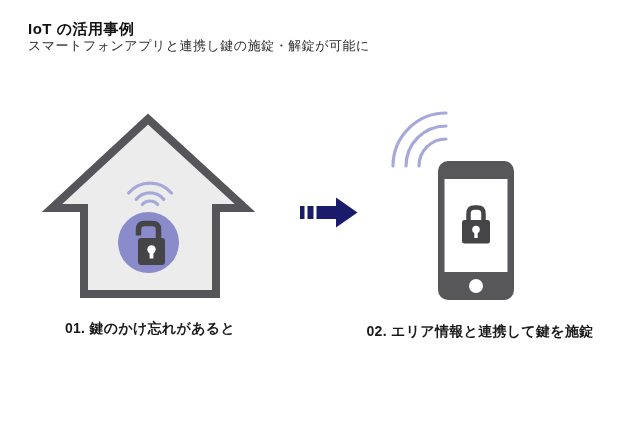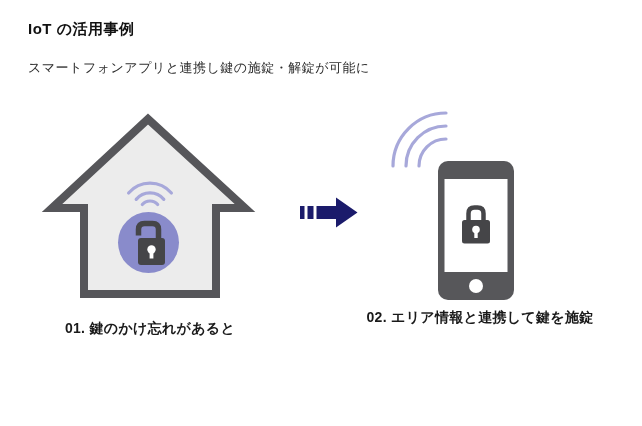--- a/index.html
+++ b/index.html
@@ -5,39 +5,39 @@
   html,body{margin:0;padding:0;background:#fff;}
   .stage{
     position:relative;width:642px;height:426px;background:#fff;overflow:hidden;
     font-family:"Liberation Sans","DejaVu Sans",sans-serif;color:#1a1a1a;
   }
   .page-title{
     position:absolute;left:28px;top:20px;font-size:15px;font-weight:bold;color:#111;
     letter-spacing:.5px;
   }
   .page-subtitle{
-    position:absolute;left:28px;top:59px;font-size:13px;font-weight:normal;color:#2e2e2e;
+    position:absolute;left:28px;top:37px;font-size:13px;font-weight:normal;color:#2e2e2e;
     letter-spacing:.5px;
   }
   svg.diagram{position:absolute;left:0;top:0;}
   .house-shape{fill:var(--house-fill);stroke:var(--outline-gray);stroke-width:8;stroke-linejoin:miter;}
   .wifi{fill:none;stroke:var(--wifi-purple);stroke-width:3.2;stroke-linecap:round;}
   .badge{fill:var(--badge-purple);}
   .lock-fill{fill:var(--lock-gray);}
   .shackle{fill:none;stroke:var(--lock-gray);}
   .keyhole{fill:var(--white);}
   .phone-body{fill:var(--phone-gray);}
   .screen{fill:var(--white);}
   .arrow{fill:var(--arrow-navy);}
   .caption{
     position:absolute;font-size:14px;font-weight:bold;color:#1a1a1a;text-align:center;
     line-height:18px;letter-spacing:.3px;
   }
   .caption-1{left:40px;top:319px;width:220px;}
-  .caption-2{left:350px;top:308px;width:260px;}
+  .caption-2{left:350px;top:322px;width:260px;}
 </style>
 </head>
 <body>
 
 <div class="stage">
 
   <div class="page-title">IoT の活用事例</div>
   <div class="page-subtitle">スマートフォンアプリと連携し鍵の施錠・解錠が可能に</div>
 
   <svg class="diagram" width="642" height="426" viewBox="0 0 642 426" xmlns="http://www.w3.org/2000/svg">

